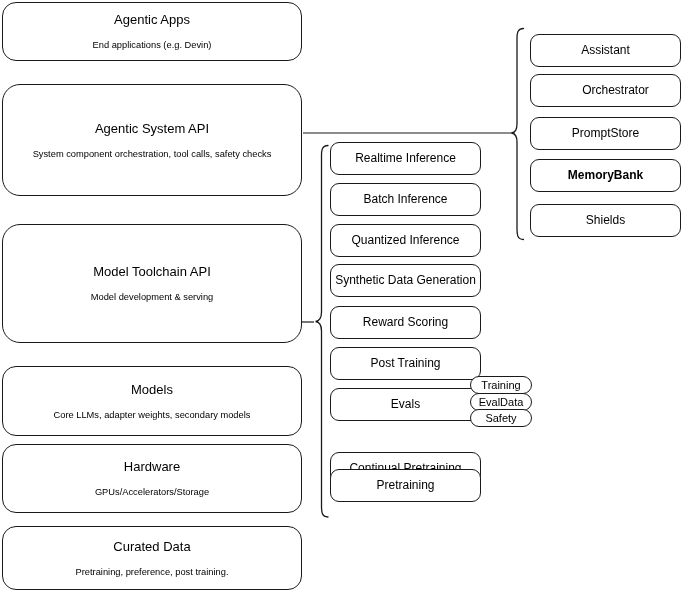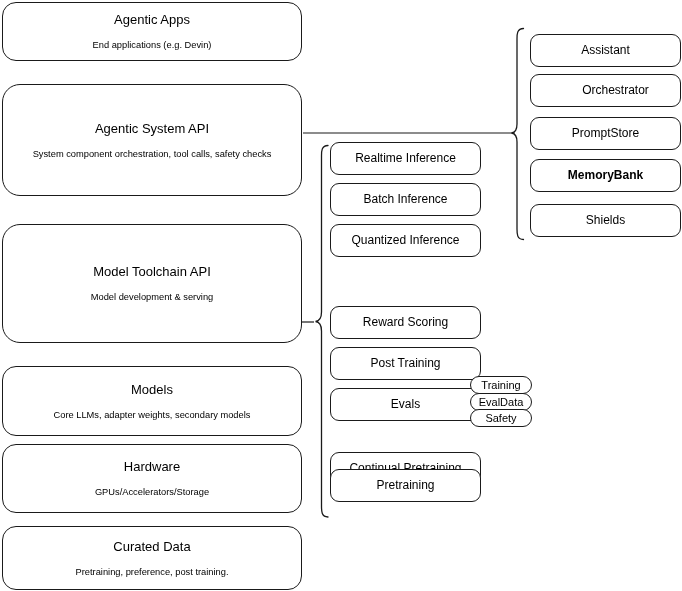--- a/index.html
+++ b/index.html
@@ -147,20 +147,23 @@
 
   <div class="box item mid" style="top:183px;">
     <div class="title">Batch Inference</div>
   </div>
   <div class="box item mid" style="top:142px;">
     <div class="title">Realtime Inference</div>
   </div>
   <div class="box item mid" style="top:224px;">
     <div class="title">Quantized Inference</div>
   </div>
+  <div class="box item mid" style="top:264px;">
+    <div class="title">Synthetic Data Generation</div>
+  </div>
   <div class="box item mid" style="top:306px;">
     <div class="title">Reward Scoring</div>
   </div>
   <div class="box item mid" style="top:347px;">
     <div class="title">Post Training</div>
   </div>
   <div class="box item mid" style="top:388px;text-align:center;">
     <div class="title">Evals</div>
   </div>
   <div class="box item mid" style="top:452px;">

